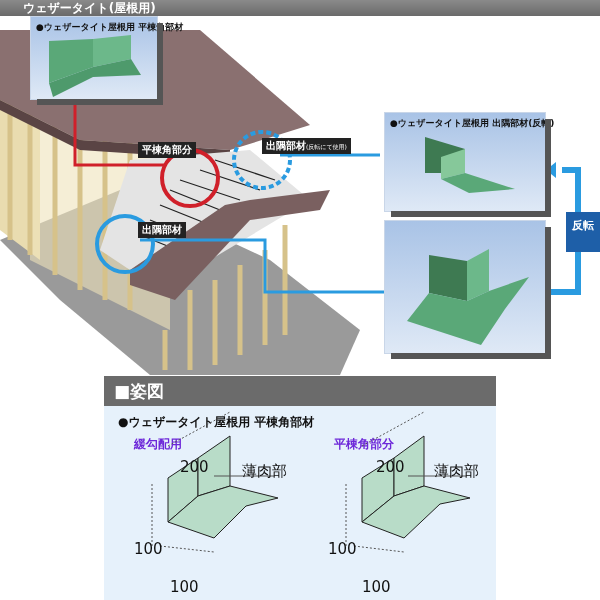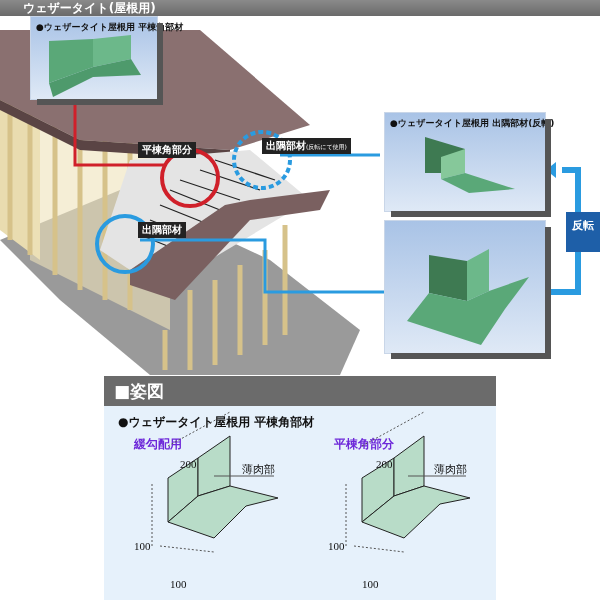--- a/index.html
+++ b/index.html
@@ -10,21 +10,21 @@
   .card::after { content:""; position:absolute; right:-6px; top:6px; width:6px; height:100%; background:#555; }
   .card .shadow-b { position:absolute; left:6px; bottom:-6px; width:100%; height:6px; background:#555; }
   .card-title { position:absolute; left:5px; top:4px; font-size:9px; color:#111; font-weight:bold; white-space:nowrap; }
   .tag { position:absolute; background:#222; color:#fff; font-size:10px; font-weight:bold; padding:1px 4px; white-space:nowrap;text-align:right; }
   .tag small { font-size:6px; font-weight:normal; }
   .flip-box { position:absolute; left:566px; top:212px; width:34px; height:40px; background:#1e5fa8; color:#fff; font-size:11px; font-weight:bold; text-align:center; line-height:28px; }
   .section-head { position:absolute; left:104px; top:376px; width:392px; height:30px; background:#6b6b6b; color:#fff; font-size:17px; line-height:30px; padding-left:10px; font-weight:bold; }
   .section-body { position:absolute; left:104px; top:406px; width:392px; height:194px; background:#e6f1fb; }
   .sub-title { position:absolute; left:14px; top:8px; font-size:12px; font-weight:bold; color:#111; }
   .variant-label { position:absolute; font-size:12px; font-weight:bold; color:#6d28d9; }
-  .dim { position:absolute; font-size:11px; color:#111;font-family:Liberation Serif, serif; }
+  .dim { position:absolute; font-size:15px; color:#111; }
 </style>
 </head>
 <body>
 
 <div class="titlebar">ウェザータイト(屋根用)</div>
 
 <div class="scene">
   <svg width="600" height="360" viewBox="0 16 600 360" style="position:absolute;left:0;top:0">
 
     <polygon points="0,240 60,300 150,375 340,375 360,330 270,260 120,190" fill="#9a9a9a"></polygon>

